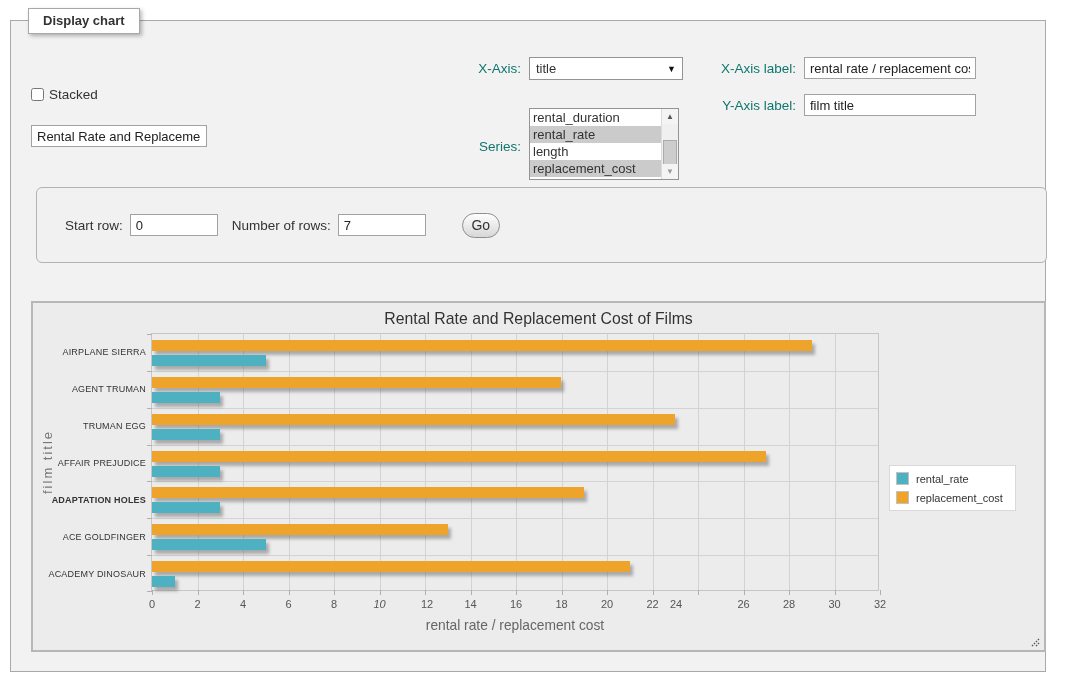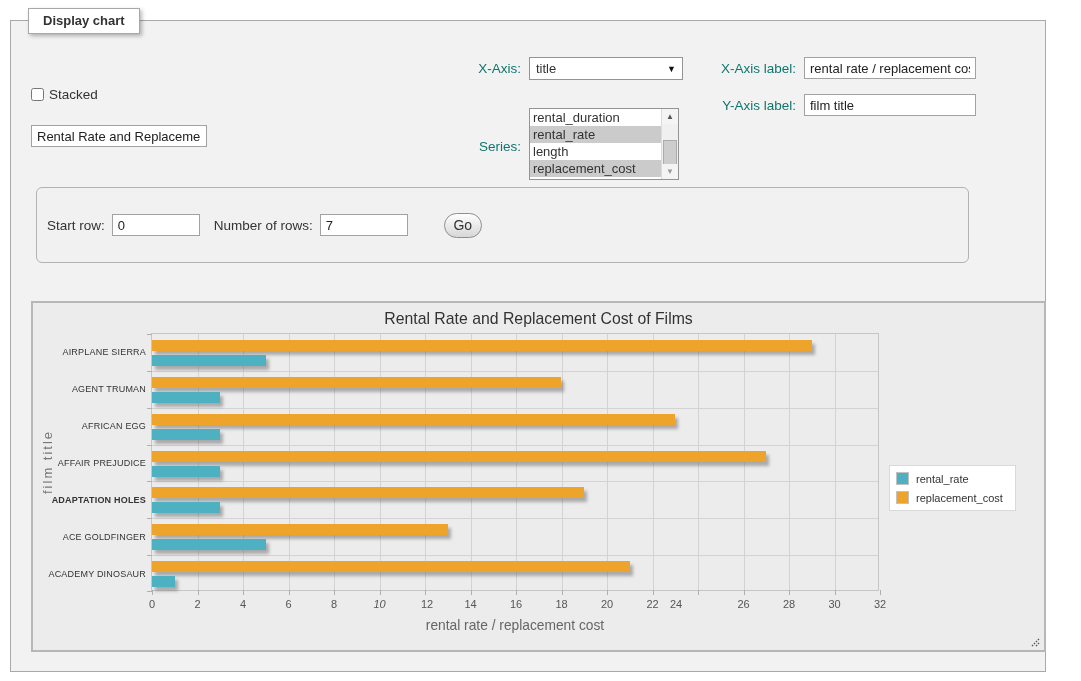--- a/index.html
+++ b/index.html
@@ -39,22 +39,22 @@
   .lb-scroll { width:17px; background:#f0f0f0; border-left:1px solid #dcdcdc; position:relative; }
   .lb-arrow { height:15px; display:flex; align-items:center; justify-content:center; font-size:8px;
               color:#555; background:#f4f4f4; }
   .lb-arrow.down { position:absolute; bottom:0; left:0; right:0; color:#9a9a9a; }
   .lb-thumb { position:absolute; left:1px; right:1px; top:31px; height:26px; background:#cdcdcd; border:1px solid #ababab; }
 
   .xlab-input { position:absolute; left:793px; top:36px; width:172px; }
   .ylab-input { position:absolute; left:793px; top:73px; width:172px; }
 
   
-  .rows-box { position:absolute; left:25px; top:166px; width:933px; height:76px; background:#f1f1f1;
-              border:1px solid #b3b3b3; border-radius:6px; display:flex; align-items:center; padding-left:10px; }
+  .rows-box { position:absolute; left:25px; top:166px; width:1011px; height:76px; background:#f1f1f1;
+              border:1px solid #b3b3b3; border-radius:6px; display:flex; align-items:center; padding-left:28px; }
   .rows-box .lbl { font-size:13.5px; margin-right:7px; }
   .rows-box input[type=text] { width:88px; margin-right:14px; }
   .go-btn { margin-left:22px; width:38px; height:25px; border:1px solid #8f8f8f; border-radius:13px;
             background:linear-gradient(#fefefe,#d7d7d7); font-size:14px; color:#333;
             font-family:"Liberation Sans",sans-serif; cursor:pointer; }
 
   
   .chart-box { position:absolute; left:20px; top:280px; width:1015px; height:351px;
                background:#ececec; border:2px solid #b7b7b7; }
   .chart-title { position:absolute; left:0; right:0; top:6px; text-align:center; font-size:17px;
@@ -198,21 +198,21 @@
         <div class="ytick" style="top: 184.286px;"></div>
         <div class="hgrid" style="top: 221.143px;"></div>
         <div class="ytick" style="top: 221.143px;"></div>
         <div class="ytick" style="top: 257px;"></div>
         <div class="cat-label" style="top: 18.4286px;">AIRPLANE SIERRA</div>
         <div class="bar" style="top: 6px; width: 659.522px; background: rgb(238, 164, 42);"></div>
         <div class="bar" style="top: 21px; width: 113.522px; background: rgb(77, 177, 194);"></div>
         <div class="cat-label" style="top: 55.2857px;">AGENT TRUMAN</div>
         <div class="bar" style="top: 42.8571px; width: 409.272px; background: rgb(238, 164, 42);"></div>
         <div class="bar" style="top: 57.8571px; width: 68.0225px; background: rgb(77, 177, 194);"></div>
-        <div class="cat-label" style="top: 92.1429px;">AFRICAN EGG</div>
+        <div class="cat-label" style="top: 92.1429px;">TRUMAN EGG</div>
         <div class="bar" style="top: 79.7143px; width: 523.022px; background: rgb(238, 164, 42);"></div>
         <div class="bar" style="top: 94.7143px; width: 68.0225px; background: rgb(77, 177, 194);"></div>
         <div class="cat-label" style="top: 129px;">AFFAIR PREJUDICE</div>
         <div class="bar" style="top: 116.571px; width: 614.022px; background: rgb(238, 164, 42);"></div>
         <div class="bar" style="top: 131.571px; width: 68.0225px; background: rgb(77, 177, 194);"></div>
         <div class="cat-label" style="top: 165.857px; font-weight: bold;">ADAPTATION HOLES</div>
         <div class="bar" style="top: 153.429px; width: 432.022px; background: rgb(238, 164, 42);"></div>
         <div class="bar" style="top: 168.429px; width: 68.0225px; background: rgb(77, 177, 194);"></div>
         <div class="cat-label" style="top: 202.714px;">ACE GOLDFINGER</div>
         <div class="bar" style="top: 190.286px; width: 295.522px; background: rgb(238, 164, 42);"></div>

